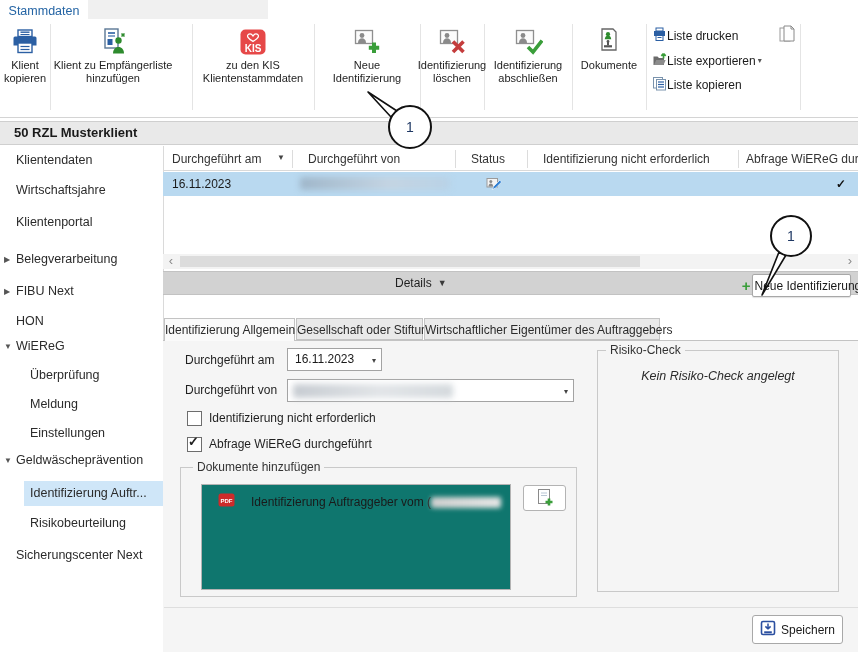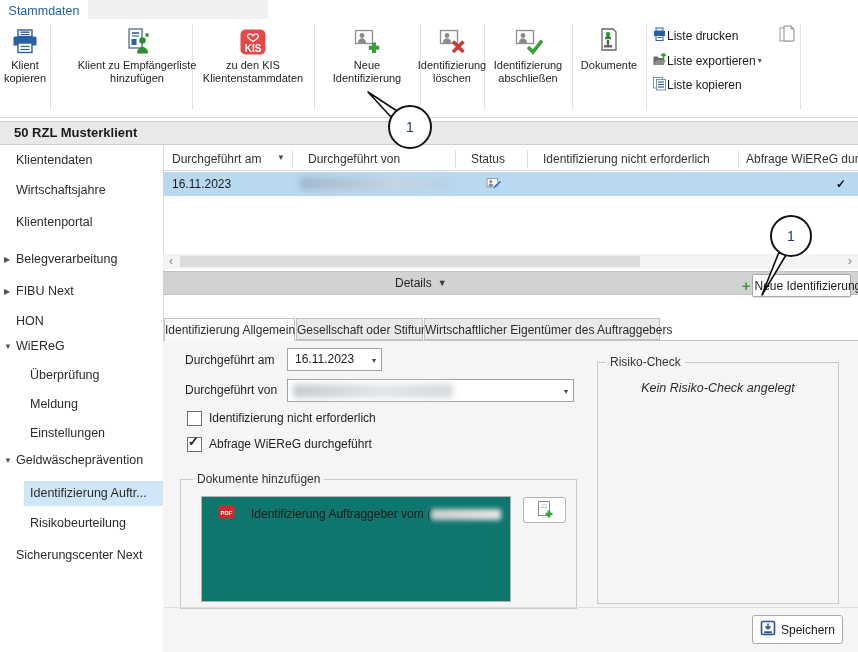--- a/index.html
+++ b/index.html
@@ -60,21 +60,21 @@
   .ptab.active{background:#fafafa;border-bottom:none;height:23px;z-index:2;}
   .panel{left:163px;top:340px;width:695px;height:312px;background:#f5f5f5;border-top:1px solid #c3c3c3;box-sizing:border-box;}
   .flabel{line-height:23px;font-size:12px;color:#1f1f1f;white-space:nowrap;}
   .combo{background:#fff;border:1px solid #a3a3a3;box-sizing:border-box;height:23px;}
   .combo .val{position:absolute;left:7px;line-height:21px;font-size:12px;color:#1a1a1a;}
   .combo .caret{position:absolute;right:5px;top:7px;font-size:8px;color:#444;}
   .blur2{position:absolute;left:5px;top:4px;width:160px;height:14px;border-radius:2px;
     background:linear-gradient(90deg,#c6cbd1,#e2e5e8 55%,#d4d9dd);filter:blur(3px);}
   .cb{width:13px;height:13px;background:#fff;border:1px solid #6d6d6d;}
   .cb .chk{position:absolute;left:0px;top:-4px;font-size:13px;font-weight:bold;color:#222;}
-  .groupbox{border:1px solid #c9c9c9;box-sizing:border-box;margin-top:12px;}
+  .groupbox{border:1px solid #c9c9c9;box-sizing:border-box;}
   .legend{position:absolute;top:-8px;left:12px;background:#f5f5f5;padding:0 4px;font-size:12px;color:#333;white-space:nowrap;}
   .doclist{position:absolute;left:20px;top:16px;width:310px;height:106px;background:#0f766e;border:1px solid #b3b3b3;box-sizing:border-box;}
   .docrow{position:absolute;left:16px;top:8px;display:flex;align-items:center;gap:16px;}
   .docrow .dtext{font-size:12px;color:#1a1a1a;white-space:nowrap;}
   .blur3{display:inline-block;width:70px;height:11px;border-radius:2px;vertical-align:middle;
     background:linear-gradient(90deg,#cfcfcf,#e6e6e6);filter:blur(2.5px);}
   .addbtn{position:absolute;left:342px;top:17px;width:43px;height:26px;background:#fff;border:1px solid #b3b3b3;
     border-radius:3px;box-sizing:border-box;display:flex;align-items:center;justify-content:center;cursor:pointer;}
   .risk-empty{position:absolute;left:0;top:18px;width:100%;text-align:center;font-style:italic;font-size:12.5px;color:#2b2b2b;}
   .divider{left:164px;top:607px;width:694px;height:1px;background:#dedede;}
@@ -110,21 +110,21 @@
       <path d="M5 9.5 h20 a1.5 1.5 0 0 1 1.5 1.5 v7.5 h-23 v-7.5 a1.5 1.5 0 0 1 1.5 -1.5 z" fill="#2b5fa3"></path>
       <rect x="8" y="16" width="14" height="9.5" fill="#fff" stroke="#2b5fa3" stroke-width="1.4"></rect>
       <line x1="10.5" y1="19.5" x2="19.5" y2="19.5" stroke="#2b5fa3" stroke-width="1.2"></line>
       <line x1="10.5" y1="22.5" x2="19.5" y2="22.5" stroke="#2b5fa3" stroke-width="1.2"></line>
     </svg>
   </span>
   <span class="rlb">Klient</span>
   <span class="rlb">kopieren</span>
 </div>
 
-<div class="abs rbtn" style="left:66px;width:142px;">
+<div class="abs rbtn" style="left:42px;width:142px;">
   <span class="ric">
     <svg width="30" height="30" viewBox="0 0 30 30">
       <rect x="7" y="2" width="13" height="19" fill="#fff" stroke="#5b7795" stroke-width="1.4"></rect>
       <line x1="10" y1="6" x2="17" y2="6" stroke="#2b5fa3" stroke-width="1.6"></line>
       <line x1="10" y1="9" x2="17" y2="9" stroke="#2b5fa3" stroke-width="1.1"></line>
       <rect x="9.5" y="12" width="5" height="6" fill="#2b5fa3"></rect>
       <path d="M23.5 6.5 l3 3 M26.5 6.5 l-3 3" stroke="#2e8b2e" stroke-width="1.6"></path>
       <circle cx="20.5" cy="13.5" r="3.2" fill="#2e8b2e"></circle>
       <path d="M15 26.5 c0-4.2 2.4-6.6 5.5-6.6 s5.5 2.4 5.5 6.6 z" fill="#2e8b2e"></path>
     </svg>

